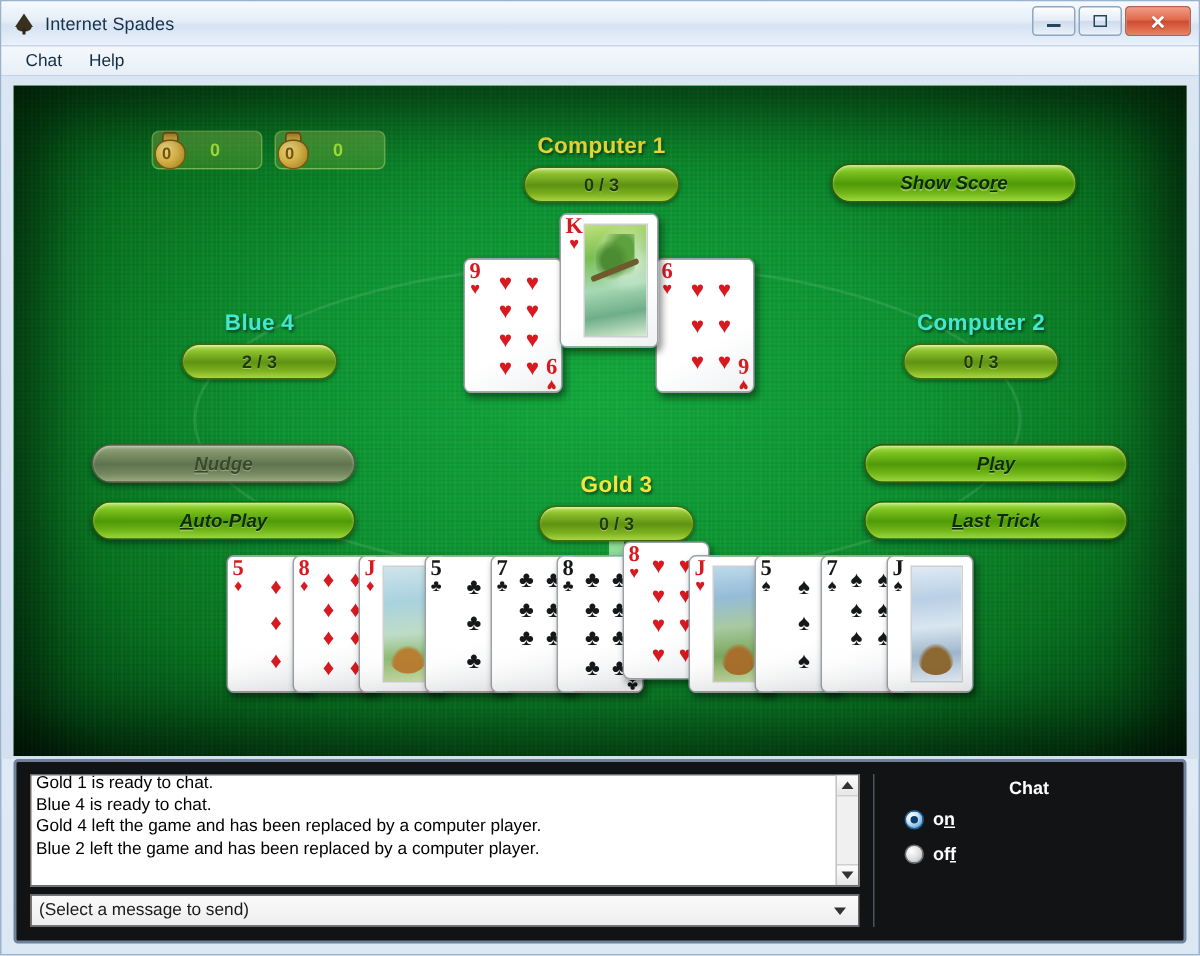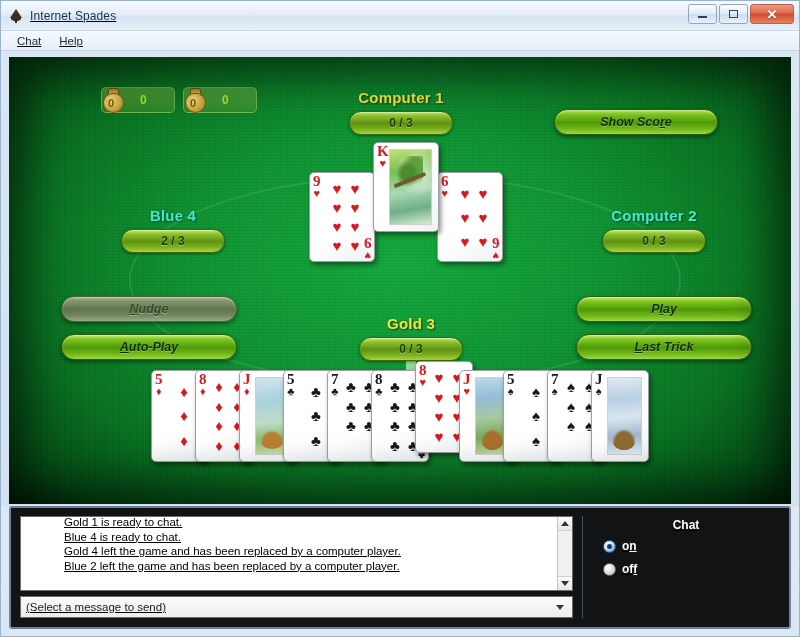--- a/index.html
+++ b/index.html
@@ -9,21 +9,21 @@
     font-family: "Liberation Sans", sans-serif;
     background: #dfe8f3;
     overflow: hidden;
   }
 
   .window {
     width: 800px; height: 637px;
     position: relative;
     background: linear-gradient(180deg, #eef4fb 0%, #dce7f4 100%);
     border: 1px solid #9ab3cc;
-    display: flex; flex-direction: column; text-decoration: underline;
+    display: flex; flex-direction: column;
   }
 
   
   .titlebar {
     height: 30px; flex: none;
     background: linear-gradient(180deg, #f6fafe 0%, #e4edf7 45%, #d6e3f2 55%, #e9f1fa 100%);
     display: flex; align-items: center;
     padding: 0 4px 0 7px;
     border-bottom: 1px solid #c8d8e8;
     position: relative;
@@ -326,21 +326,20 @@
     gap: 9px;
   }
   .chat-left { flex: 1; display: flex; flex-direction: column; gap: 5px; }
   .chat-log {
     flex: 1;
     background: #fff;
     border: 1px solid #6b6b6b;
     display: flex;
     overflow: hidden;
     position: relative;
-    padding-left: 40px;
   }
   .chat-lines {
     flex: 1; padding: 1px 0 0 3px;
     font-size: 11.5px; color: #000;
     line-height: 14.5px;
     overflow: hidden;
   }
   .chat-lines div { white-space: nowrap; }
   .chat-lines div:first-child { margin-top: -3px; }
   .sbar {

